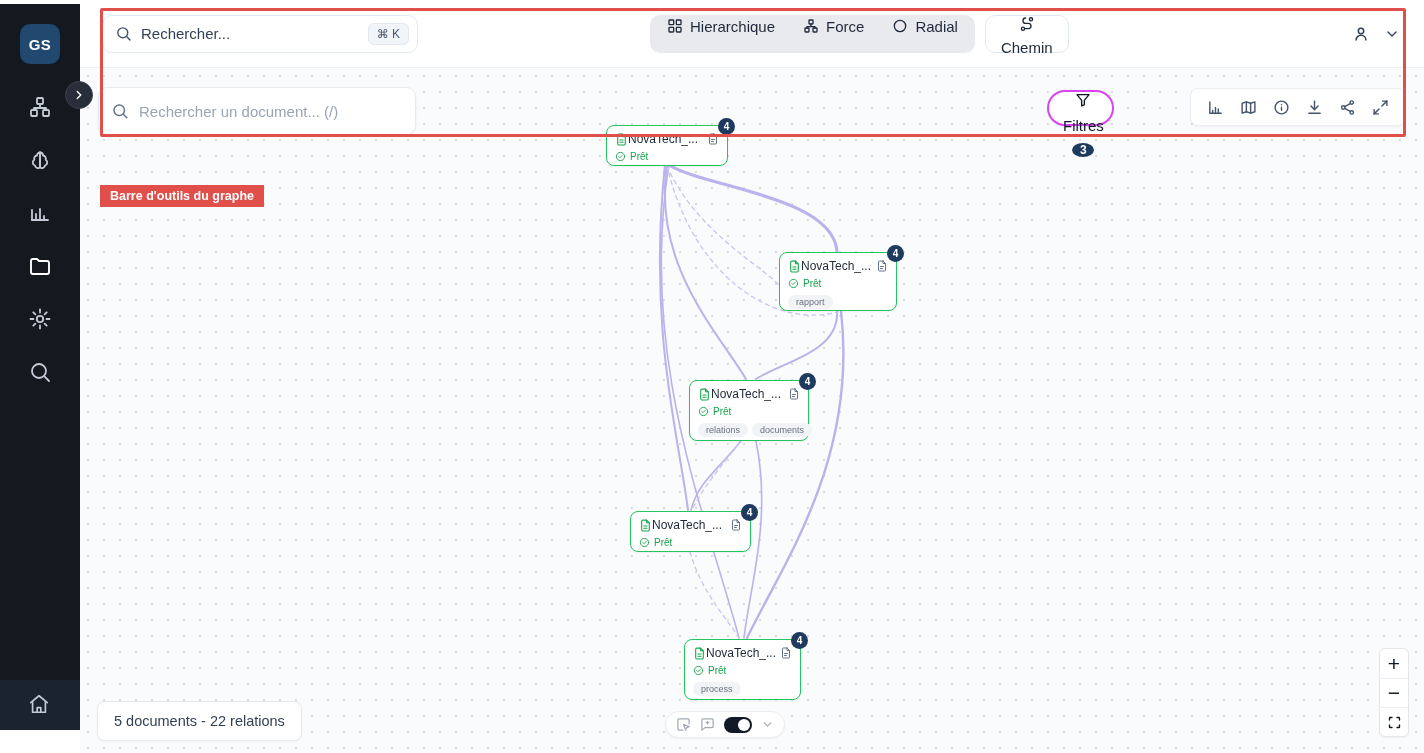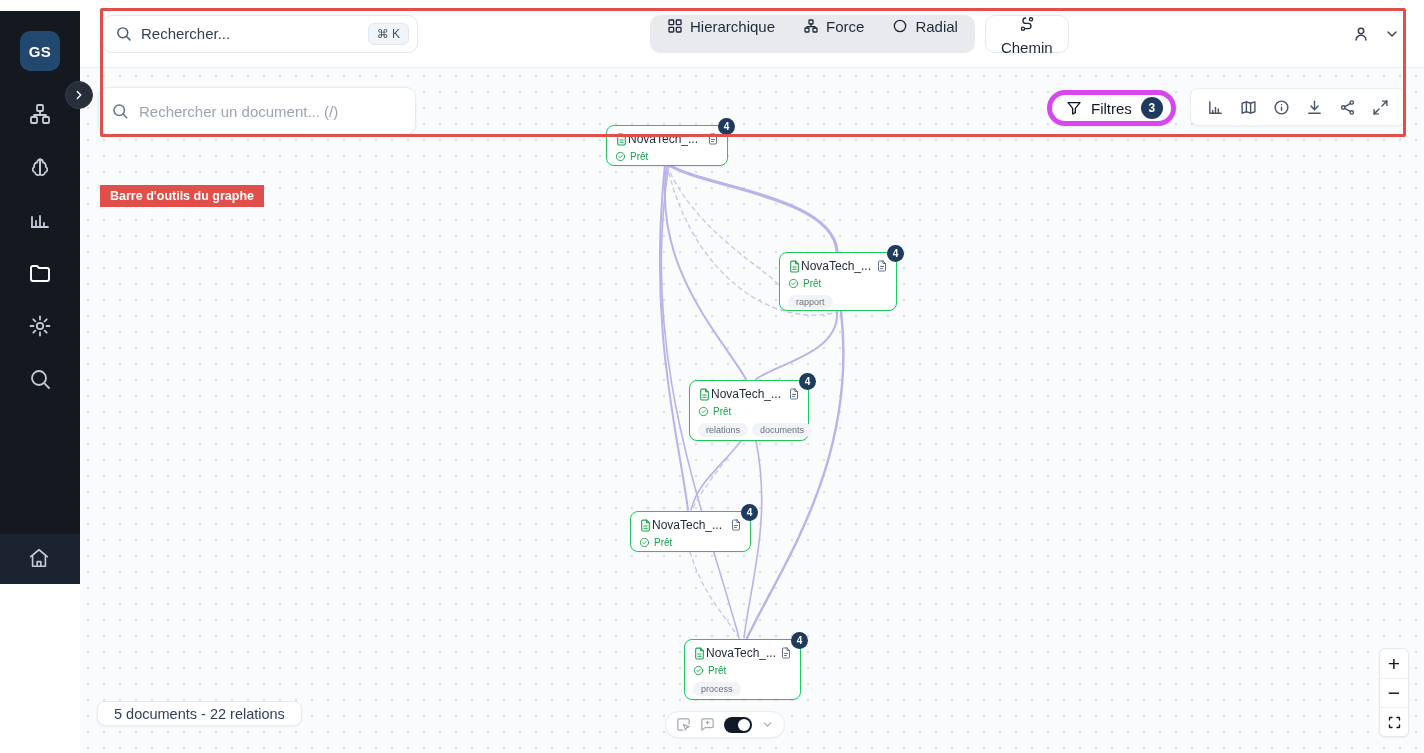--- a/index.html
+++ b/index.html
@@ -1,21 +1,21 @@
 <!DOCTYPE html>
 <html><head>
 <meta charset="utf-8">
 <style>
   * { box-sizing: border-box; margin: 0; padding: 0; }
   html,body { width:1424px; height:753px; overflow:hidden; }
   body { font-family:"Liberation Sans", sans-serif; background:#fff; position:relative; }
   svg { display:block; }
 
   
-  .sidebar { position:absolute; left:0; top:11px; width:80px; height:573px; background:#14181f; z-index:50; display:flex; flex-direction:column; align-items:center; }
+  .sidebar { position:absolute; left:0; top:4px; width:80px; height:726px; background:#14181f; z-index:50; display:flex; flex-direction:column; align-items:center; }
   .logo { margin-top:20px; width:40px; height:40px; border-radius:10px; background:#21486f; color:#fff; font-weight:bold; font-size:15px; display:flex; align-items:center; justify-content:center; letter-spacing:.5px; }
   .side-nav { margin-top:31px; display:flex; flex-direction:column; gap:29px; align-items:center; }
   .side-icon { width:24px; height:24px; color:#c3cbd6; cursor:pointer; }
   .side-icon.active { color:#ffffff; }
   .sidebar-footer { position:absolute; left:0; bottom:0; width:80px; height:50px; background:#1b2230; display:flex; align-items:center; justify-content:center; }
   .expand-btn { position:absolute; left:65px; top:81px; width:28px; height:28px; border-radius:50%; background:#272d39; border:1px solid #3a4150; color:#fff; z-index:60; display:flex; align-items:center; justify-content:center; cursor:pointer; }
 
   
   .canvas { position:absolute; left:80px; top:0; width:1344px; height:753px; }
   .dots { position:absolute; left:0; top:68px; right:0; bottom:0; background-color:#fafbfc;
@@ -33,39 +33,39 @@
   .seg-item svg { color:#1e293b; }
   .chemin-btn { margin-left:10px; height:38px; padding:0 15px; background:#fff; border:1px solid #e2e8f0; border-radius:10px; display:flex; align-items:center; gap:7px; font-size:15px; color:#1e293b; cursor:pointer;flex-direction:column; }
   .header-right { margin-left:auto; margin-right:24px; display:flex; align-items:center; gap:14px; color:#334155; }
   .header-right .hicon { cursor:pointer; }
 
   
   .doc-search { position:absolute; left:18px; top:87px; width:318px; height:48px; background:#fff; border:1px solid #e8eaee; border-radius:10px; box-shadow:0 1px 3px rgba(16,24,40,.06); display:flex; align-items:center; padding:0 12px; gap:10px; z-index:5; }
   .doc-search svg { color:#64748b; flex:none; }
   .doc-search input { flex:1; min-width:0; border:none; outline:none; font-size:15px; font-family:inherit; color:#334155; background:transparent; }
   .doc-search input::placeholder { color:#9aa4b2; }
-  .filters-btn { position:absolute; left:967px; top:90px; height:36px; border-radius:18px; background:#fff; border:5px solid #d946ef; box-shadow:0 1px 2px rgba(16,24,40,.05); display:flex; align-items:center; gap:9px; padding:0 8px 0 14px; font-size:15px; color:#111827; z-index:5; cursor:pointer; }
+  .filters-btn { position:absolute; left:967px; top:90px; height:36px; border-radius:18px; background:#fff; border:2px solid #d946ef; box-shadow:0 1px 2px rgba(16,24,40,.05); display:flex; align-items:center; gap:9px; padding:0 8px 0 14px; font-size:15px; color:#111827; z-index:5; cursor:pointer;flex-direction:column; }
   .filters-badge { width:22px; height:22px; border-radius:50%; background:#1e3a5f; color:#fff; font-size:12px; font-weight:bold; display:flex; align-items:center; justify-content:center; }
   .icons-group { position:absolute; left:1110px; top:88px; width:216px; height:38px; background:#fff; border:1px solid #eceef2; border-radius:8px; box-shadow:0 1px 2px rgba(16,24,40,.04); display:flex; align-items:center; justify-content:space-evenly; color:#475569; z-index:5; }
   .icons-group .gicon { cursor:pointer; display:flex; }
 
   
   .edges { position:absolute; left:0; top:0; z-index:2; pointer-events:none; }
   .node { position:absolute; background:#fff; border:1.5px solid #22c55e; border-radius:8px; padding:6px 8px; z-index:3; box-shadow:0 1px 2px rgba(16,24,40,.05); cursor:pointer; }
   .node-head { display:flex; align-items:center; }
   .node-title { flex:1; font-size:12px; font-weight:500; color:#1f2937; white-space:nowrap; overflow:hidden; }
   .doc-icon { color:#16a34a; flex:none; }
   .file-icon { color:#64748b; flex:none; }
   .node-status { display:flex; align-items:center; gap:4px; margin-top:5px; color:#16a34a; font-size:10px; }
   .node-tags { display:flex; gap:4px; margin-top:6px; }
   .tag { background:#f1f3f6; color:#6b7280; font-size:9px; padding:2px 8px; border-radius:8px; white-space:nowrap; }
   .badge { position:absolute; top:-8px; right:-8px; width:17px; height:17px; border-radius:50%; background:#1e3a5f; color:#fff; font-size:10px; font-weight:bold; display:flex; align-items:center; justify-content:center; }
 
   
-  .status-pill { position:absolute; left:17px; top:701px; height:25px; background:#fff; border:1px solid #e8eaee; border-radius:8px; box-shadow:0 1px 2px rgba(16,24,40,.05); display:flex; align-items:center; padding:0 16px; font-size:14.5px; color:#334155; z-index:5; }
+  .status-pill { position:absolute; left:17px; top:701px; height:40px; background:#fff; border:1px solid #e8eaee; border-radius:8px; box-shadow:0 1px 2px rgba(16,24,40,.05); display:flex; align-items:center; padding:0 16px; font-size:14.5px; color:#334155; z-index:5; }
   .mini-toolbar { position:absolute; left:585px; top:711px; height:27px; background:#fff; border:1px solid #eceef2; border-radius:14px; box-shadow:0 1px 2px rgba(16,24,40,.05); display:flex; align-items:center; gap:9px; padding:0 10px; color:#a3aab4; z-index:5; }
   .mini-toolbar .micon { cursor:pointer; display:flex; }
   .toggle { width:28px; height:16px; border-radius:9px; background:#111827; position:relative; cursor:pointer; flex:none; }
   .toggle .knob { position:absolute; right:2px; top:2px; width:12px; height:12px; border-radius:50%; background:#fff; }
   .zoom-controls { position:absolute; left:1299px; top:648px; width:30px; background:#fff; border:1px solid #e5e7eb; border-radius:6px; box-shadow:0 1px 2px rgba(16,24,40,.05); display:flex; flex-direction:column; z-index:5; }
   .zoom-btn { height:29px; display:flex; align-items:center; justify-content:center; font-size:21px; color:#111827; cursor:pointer; }
   .zoom-btn + .zoom-btn { border-top:1px solid #eef0f3; }
 
   
   .annotation-box { position:absolute; left:100px; top:8px; width:1306px; height:129px; border:3px solid #e04f4a; border-radius:2px; z-index:40; pointer-events:none; }

